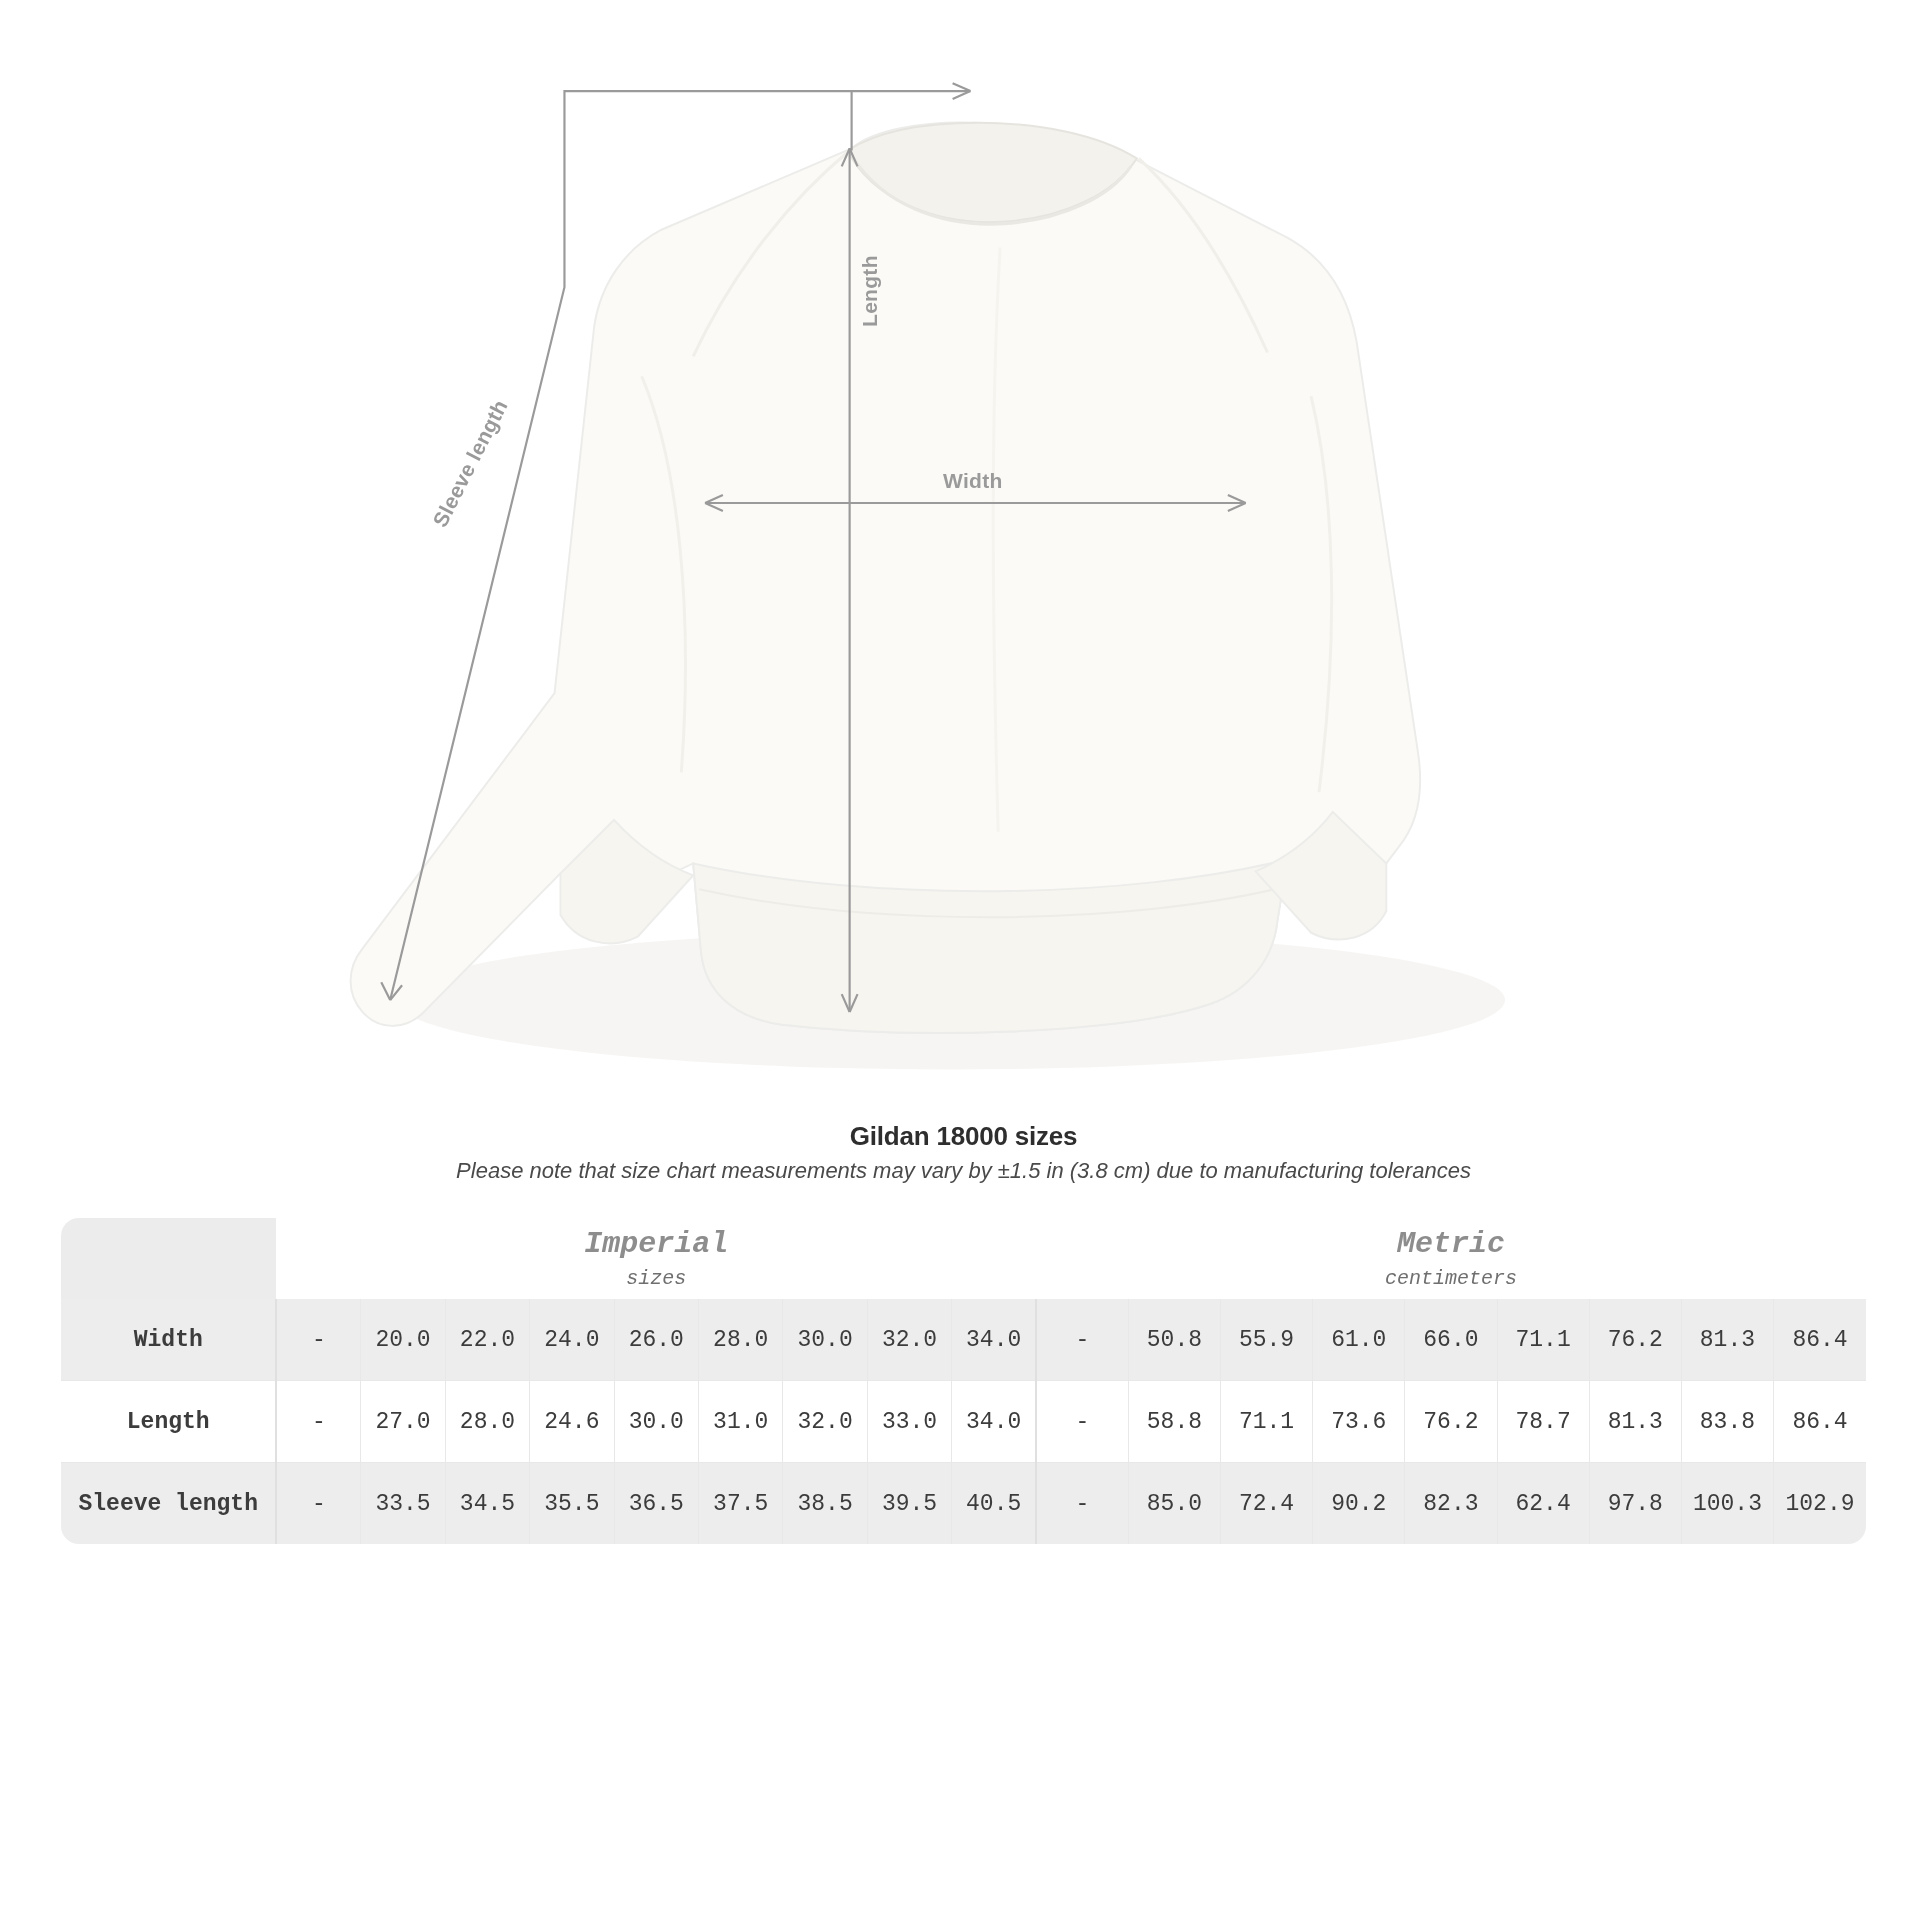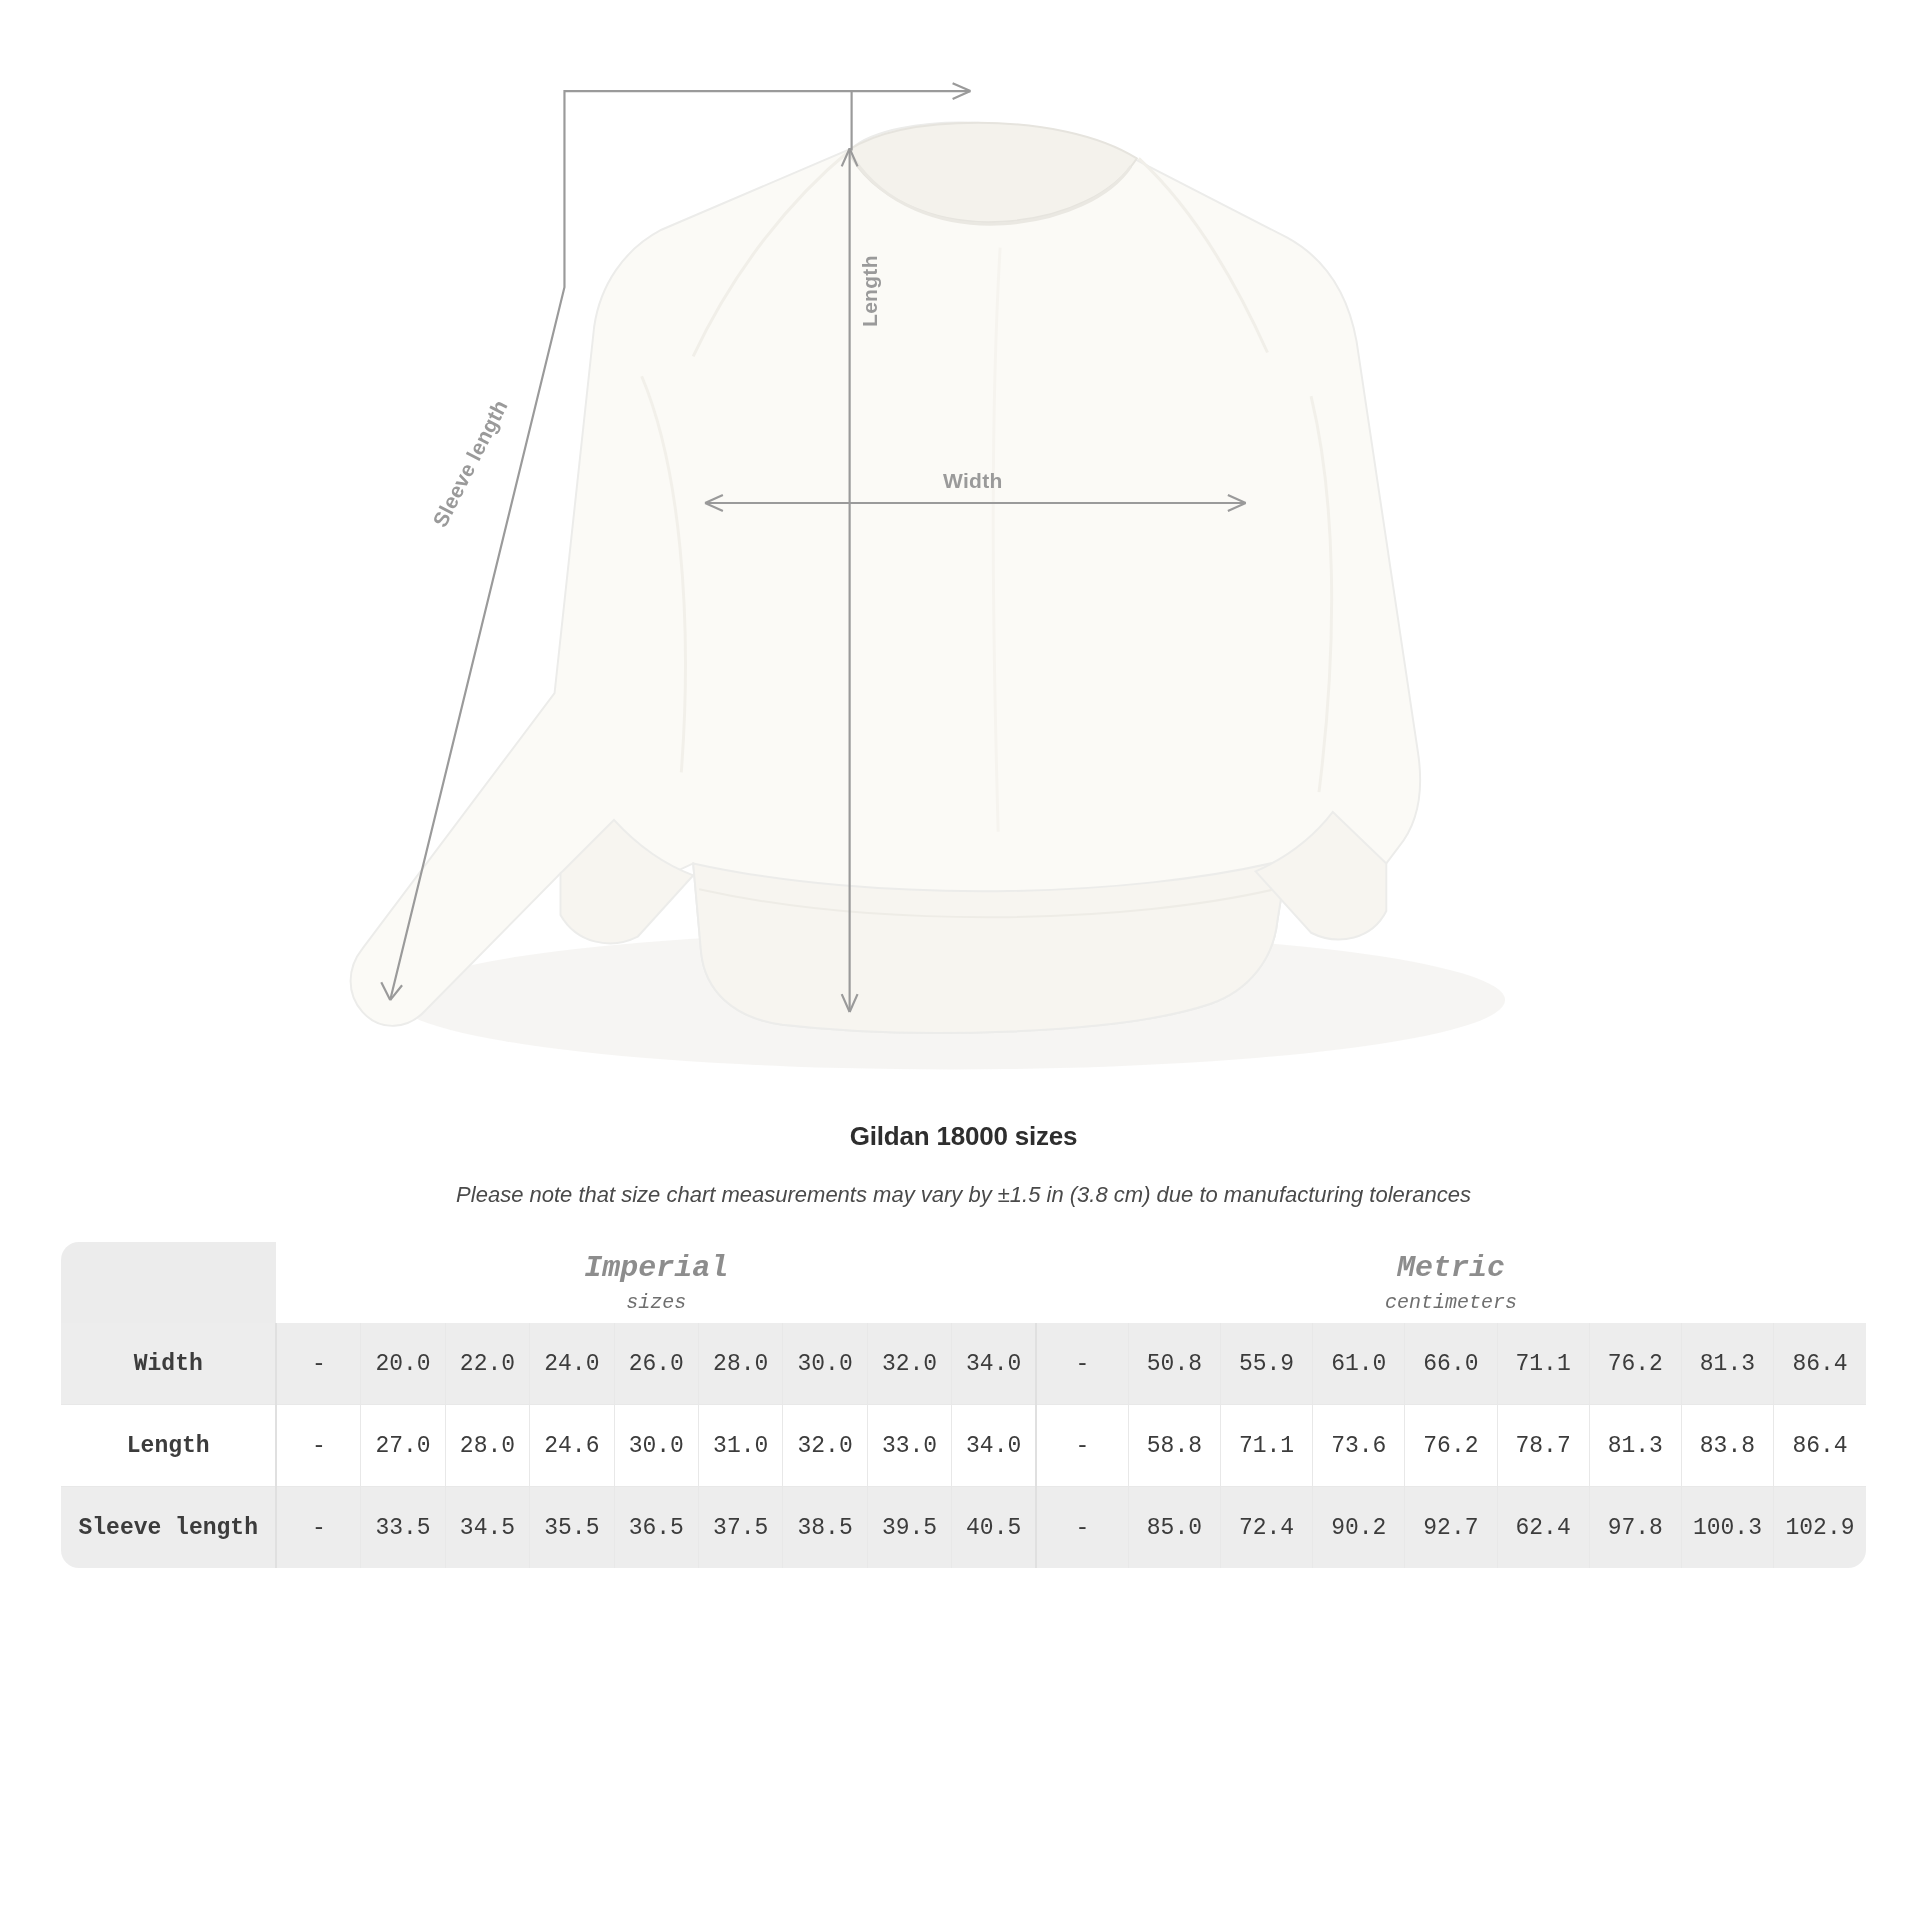--- a/index.html
+++ b/index.html
@@ -63,21 +63,21 @@
   .chart-title {
     font-size: 26px;
     font-weight: bold;
     color: #2e2e2e;
     letter-spacing: -0.2px;
   }
   .chart-note {
     font-size: 22px;
     font-style: italic;
     color: #4a4a4a;
-    margin-top: 30px;
+    margin-top: 6px;
   }
 
   
   .table-wrap {
     margin: 34px 61px 0 61px;
     border-radius: 18px;
     overflow: hidden;
     font-family: Liberation Mono, monospace;
   }
   table.size-table {
@@ -313,21 +313,21 @@
           <td class="cell">35.5</td>
           <td class="cell">36.5</td>
           <td class="cell">37.5</td>
           <td class="cell">38.5</td>
           <td class="cell">39.5</td>
           <td class="cell">40.5</td>
           <td class="cell group-start">-</td>
           <td class="cell">85.0</td>
           <td class="cell">72.4</td>
           <td class="cell">90.2</td>
-          <td class="cell">92.7</td>
+          <td class="cell">82.3</td>
           <td class="cell">62.4</td>
           <td class="cell">97.8</td>
           <td class="cell">100.3</td>
           <td class="cell">102.9</td>
         </tr>
       </tbody>
     </table>
   </div>
 
 </div>

